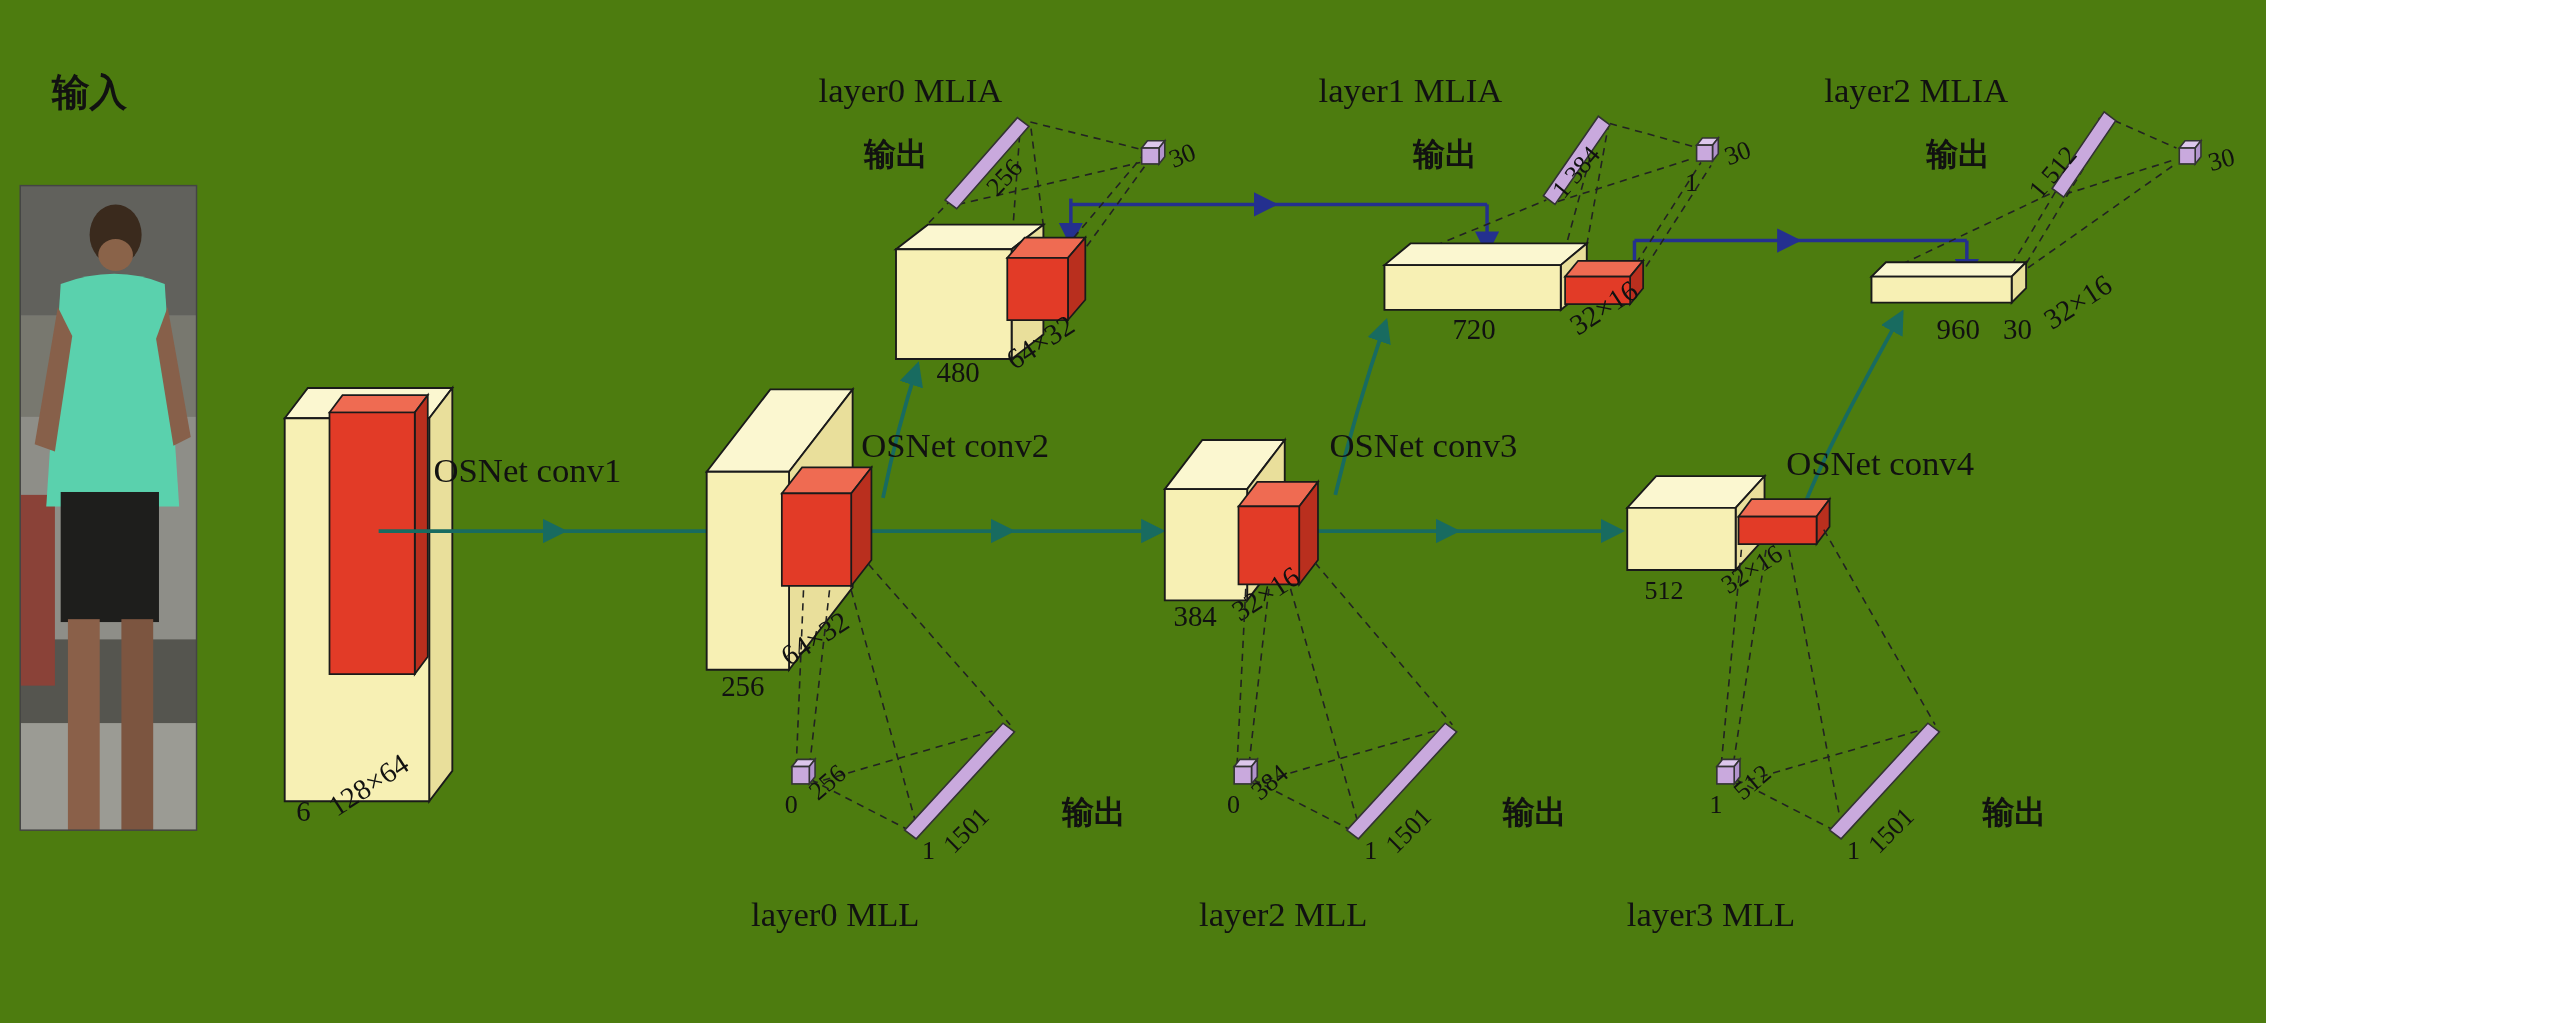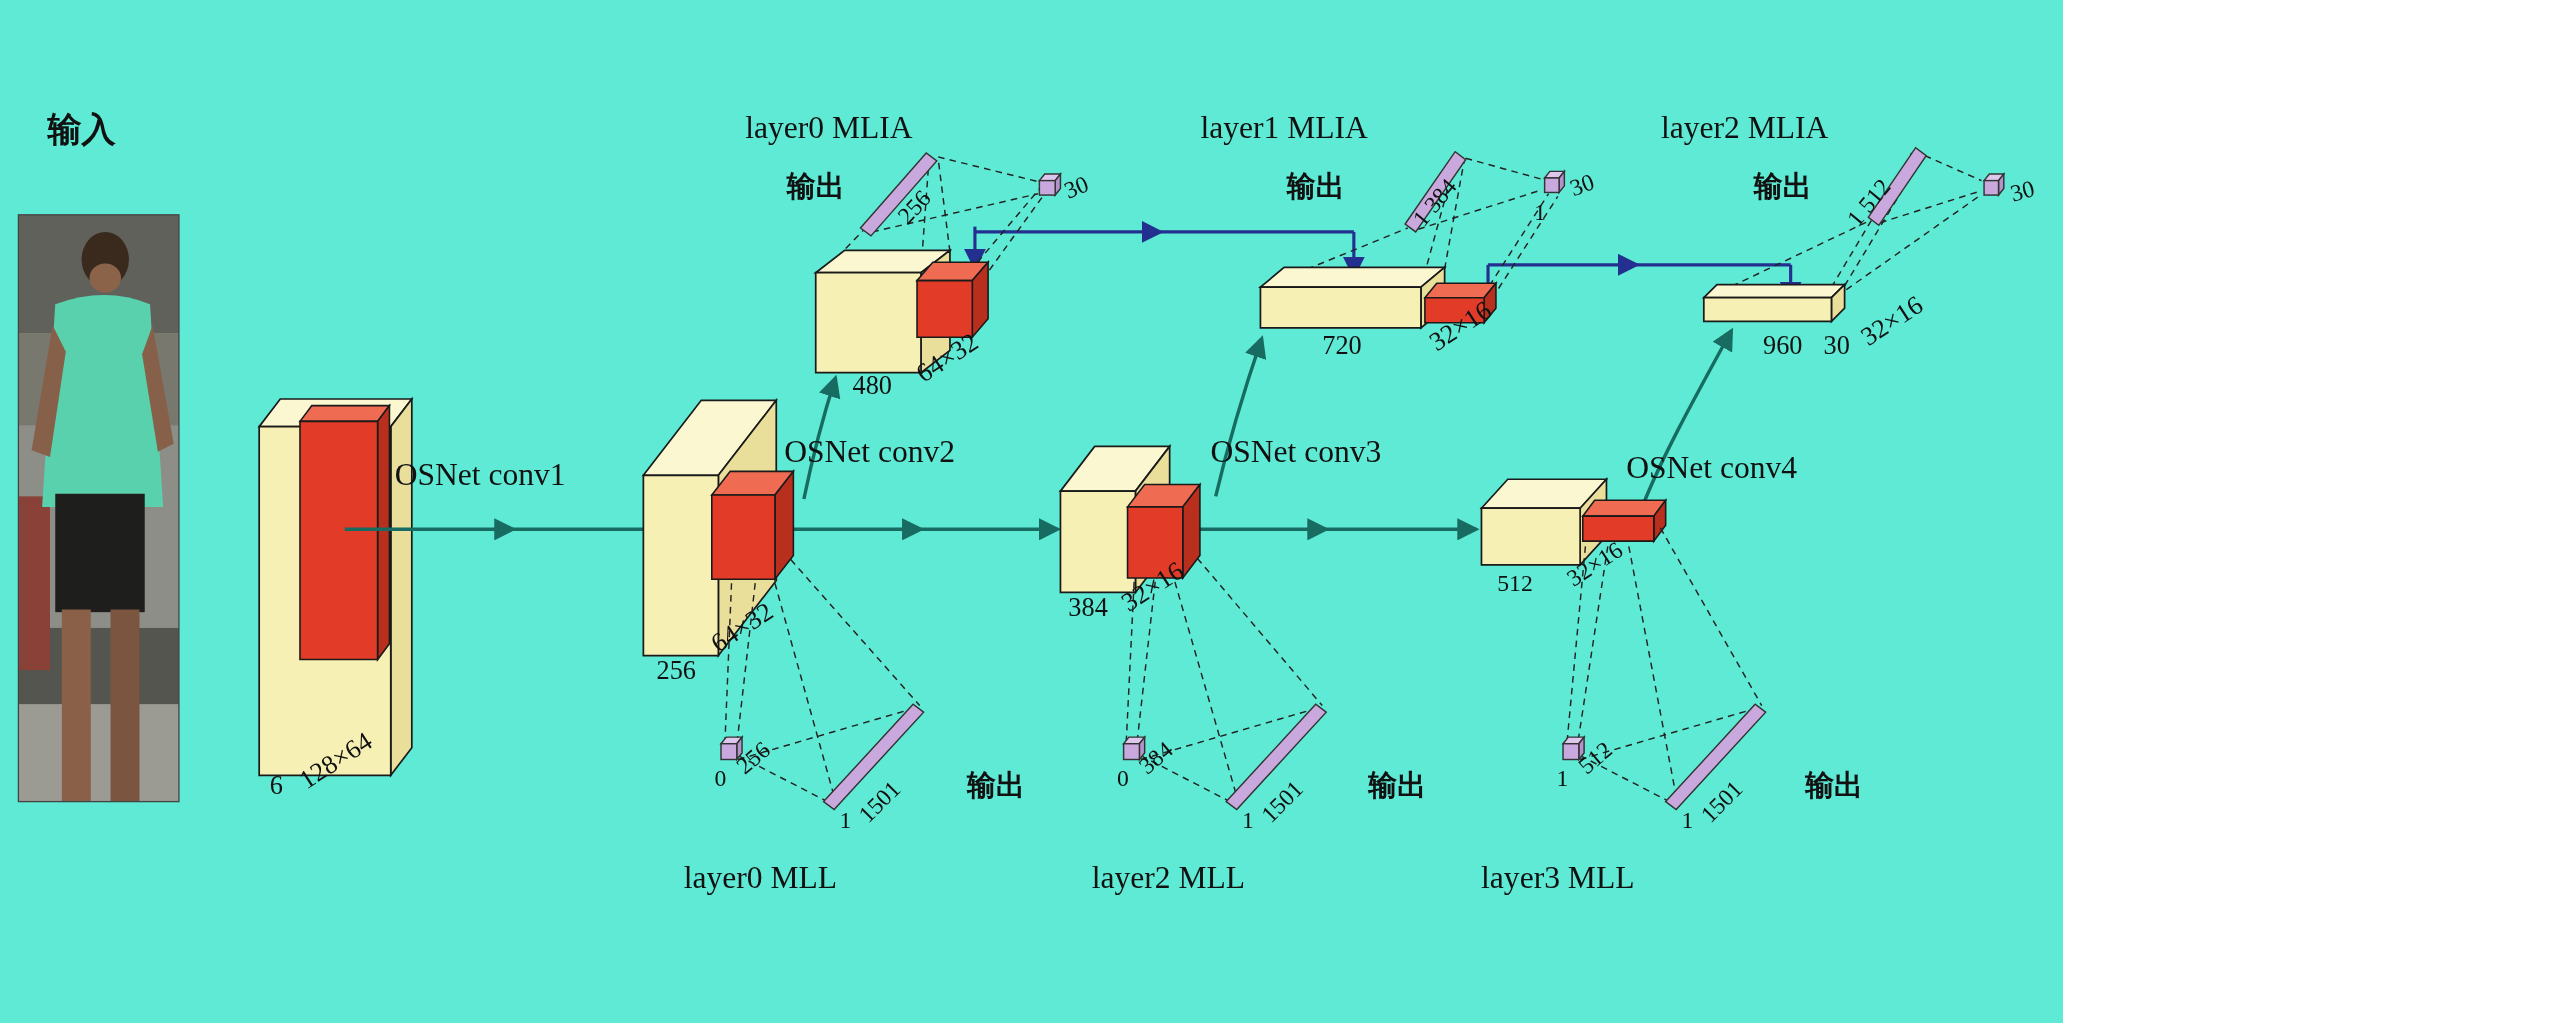--- a/index.html
+++ b/index.html
@@ -1,16 +1,16 @@
 <!DOCTYPE html>
 <html style="font-size:9.3px"><head>
 <meta charset="utf-8">
 <style>
   html,body{margin:0;padding:0;background:#ffffff;}
-  .canvas{width:2063px;height:1023px;overflow:hidden;background:#5eead4;}
+  .canvas{width:2266px;height:1023px;overflow:hidden;background:#4d7c0f;}
   svg{display:block;width:100%;height:100%;}
   .en{font-family:"Liberation Serif", serif;fill:#111;}
   .zh{font-family:"Liberation Sans", sans-serif;font-weight:700;fill:#111;}
   .dim{font-family:"Liberation Serif", serif;fill:#111;}
   .dash{stroke:#222;stroke-width:1.1;stroke-dasharray:5 4;fill:none;}
   .flow{stroke:#186b60;stroke-width:2.6;fill:none;}
   .attn{stroke:#24308f;stroke-width:2.4;fill:none;}
   .yf{fill:#f7f0b4;stroke:#1a1a1a;stroke-width:1.3;}
   .yt{fill:#fbf7d0;stroke:#1a1a1a;stroke-width:1.3;}
   .ys{fill:#e9df9b;stroke:#1a1a1a;stroke-width:1.3;}

